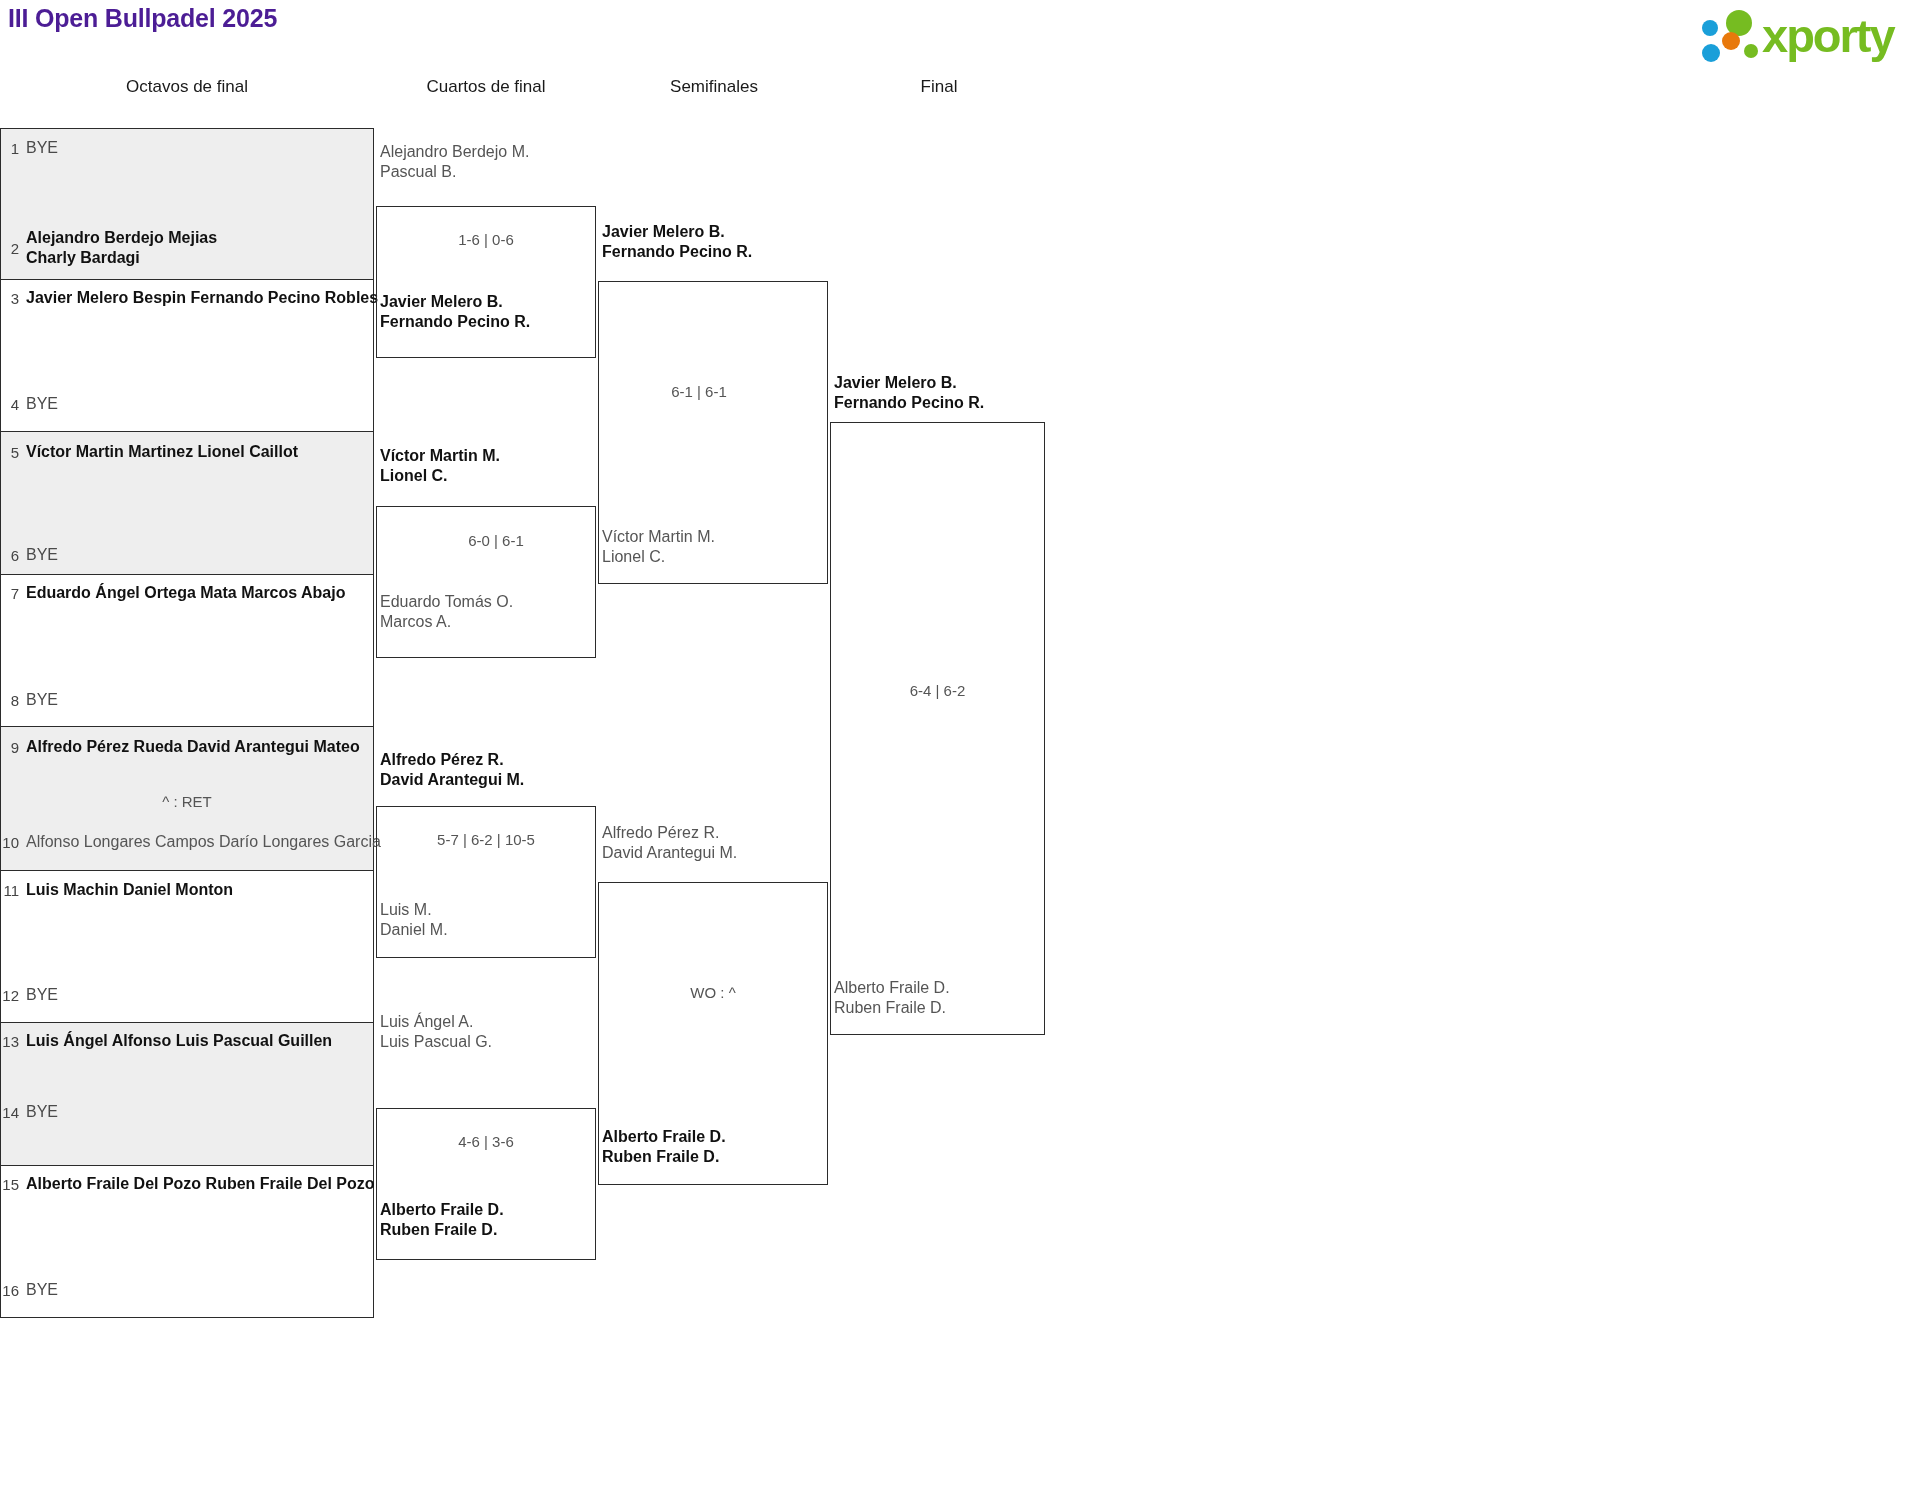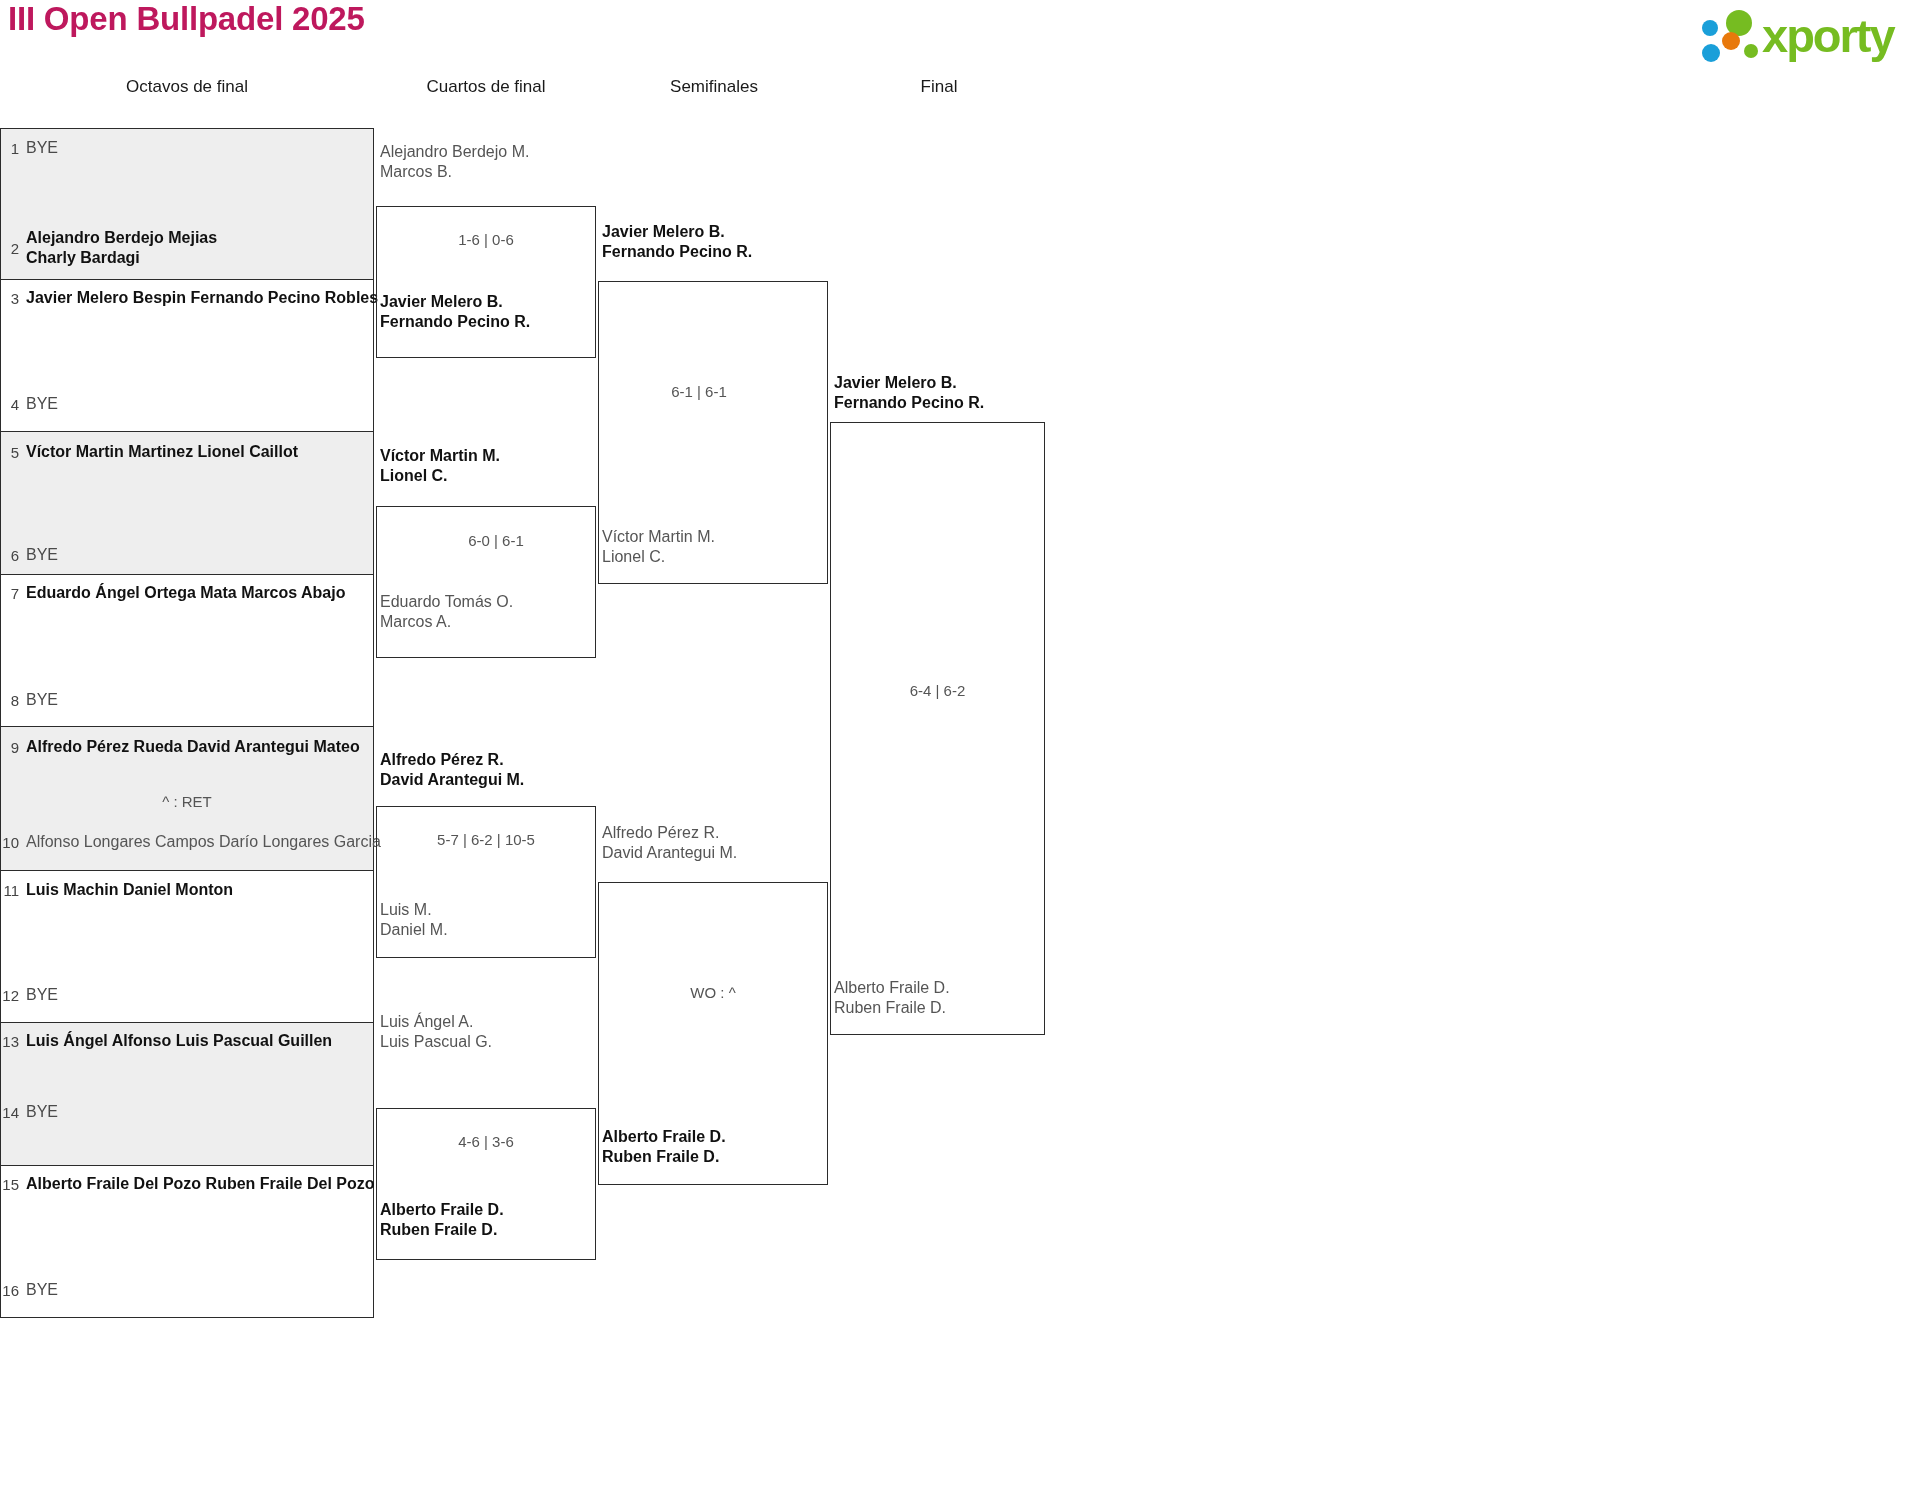--- a/index.html
+++ b/index.html
@@ -20,25 +20,25 @@
   #header {
     position: absolute;
     left: 0; top: 0;
     width: 1920px; height: 95px;
   }
   #title-block {
     position: absolute;
     left: 8px; top: 3px;
   }
   .title-line {
-    font-size: 33px;
+    font-size: 25px;
     font-weight: 700;
     line-height: 31px;
     letter-spacing: -0.2px;
-    color: #be185d;
+    color: #4c1d95;
     white-space: nowrap;
   }
 
   
   #logo {
     position: absolute;
     left: 1700px; top: 8px;
     width: 210px; height: 56px; text-align: center;
   }
   #logo-dots {
@@ -292,21 +292,21 @@
     </span>
   </div>
   <div class="seed-entry" style="top:1280px;">
     <span class="seed-num">16</span>
     <span class="seed-names bye"><span>BYE</span></span>
   </div>
 
   <div class="match-box" style="left:376px; top:206px; width:220px; height:152px;"></div>
   <div class="team-label loser" style="left:380px; top:142px;">
     <span class="ln">Alejandro Berdejo M.</span>
-    <span class="ln">Marcos B.</span>
+    <span class="ln">Pascual B.</span>
   </div>
   <div class="box-score" style="left:376px; top:231px; width:220px;">1-6 | 0-6</div>
   <div class="team-label winner" style="left:380px; top:292px;">
     <span class="ln">Javier Melero B.</span>
     <span class="ln">Fernando Pecino R.</span>
   </div>
 
   <div class="match-box" style="left:376px; top:506px; width:220px; height:152px;"></div>
   <div class="team-label winner" style="left:380px; top:446px;">
     <span class="ln">Víctor Martin M.</span>

